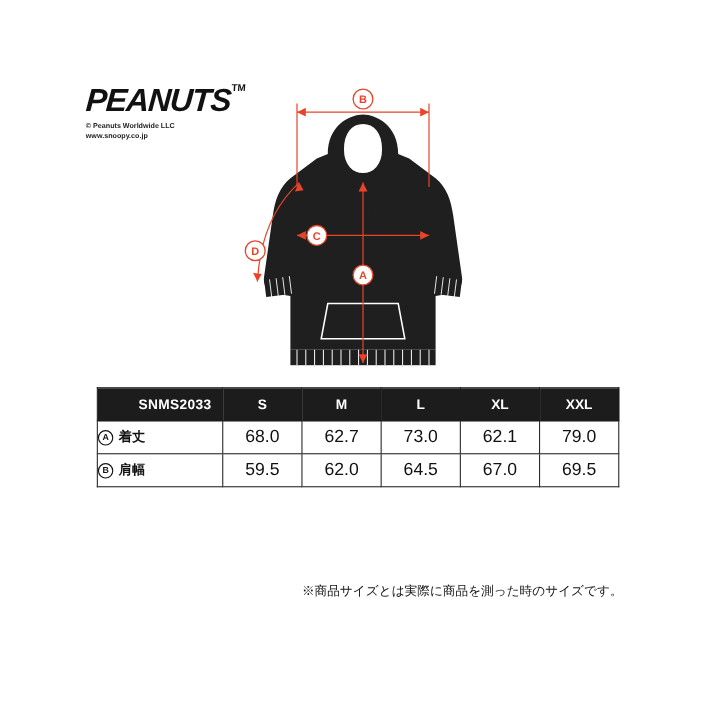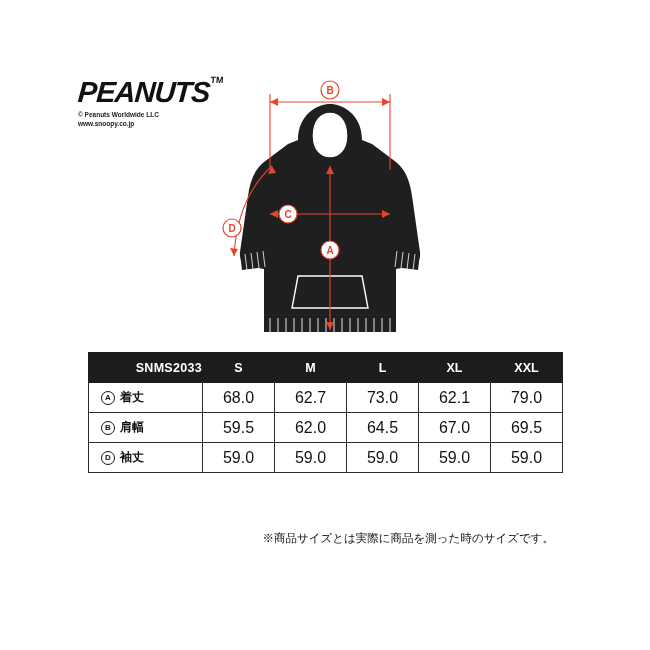--- a/index.html
+++ b/index.html
@@ -95,27 +95,26 @@
     padding: 0;
   }
   table.size-table thead th {
     background: #1c1c1c;
     color: #ffffff;
     font-weight: bold;
     border-color: #1c1c1c;
     font-size: 12.5px;
   }
   table.size-table thead th.code-col {
-    text-align: right;
+    text-align: center;
     padding-left: 27px;
     letter-spacing: 0.3px;
   }
   table.size-table tbody td.row-label {
     text-align: left;
-    padding-left: 12px;
     font-weight: bold;
     font-size: 12px;
     white-space: nowrap;
   }
   .circ {
     display: inline-block;
     width: 12px;
     height: 12px;
     line-height: 11px;
     border: 1px solid #111111;
@@ -125,21 +124,21 @@
     margin-right: 5px;
     vertical-align: 1px;
     font-weight: bold;
   }
   col.c0 { width: 114px; }
   col.cx { width: 72px; }
 
   
   .notes {
     position: absolute;
-    right: 96px;
+    right: 84px;
     top: 528px;
     width: 420px;
     text-align: right;
     font-size: 11.5px;
     color: #111111;
     line-height: 1.75;
   }
 </style>
 </head>
 <body>
@@ -293,30 +292,20 @@
         <tr>
           <td class="row-label">
             <span class="circ">B</span><span>肩幅</span>
           </td>
           <td>59.5</td>
           <td>62.0</td>
           <td>64.5</td>
           <td>67.0</td>
           <td>69.5</td>
         </tr>
-        <tr>
-          <td class="row-label">
-            <span class="circ">D</span><span>袖丈</span>
-          </td>
-          <td>59.0</td>
-          <td>59.0</td>
-          <td>59.0</td>
-          <td>59.0</td>
-          <td>59.0</td>
-        </tr>
       </tbody>
     </table>
   </div>
 
   <div class="notes">
     <div>※商品サイズとは実際に商品を測った時のサイズです。</div>
   </div>
 
 </div>
 

